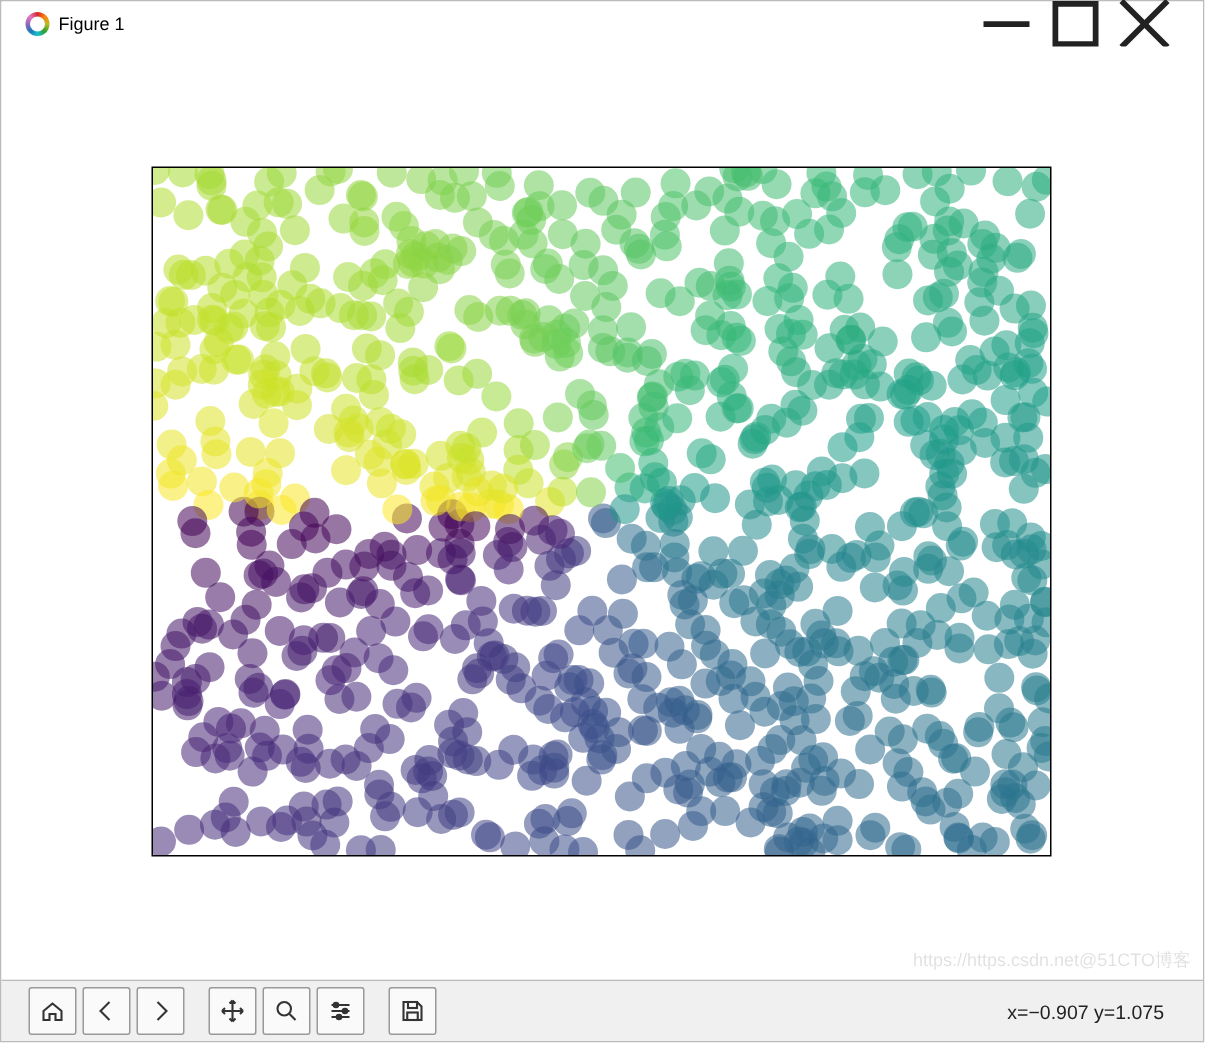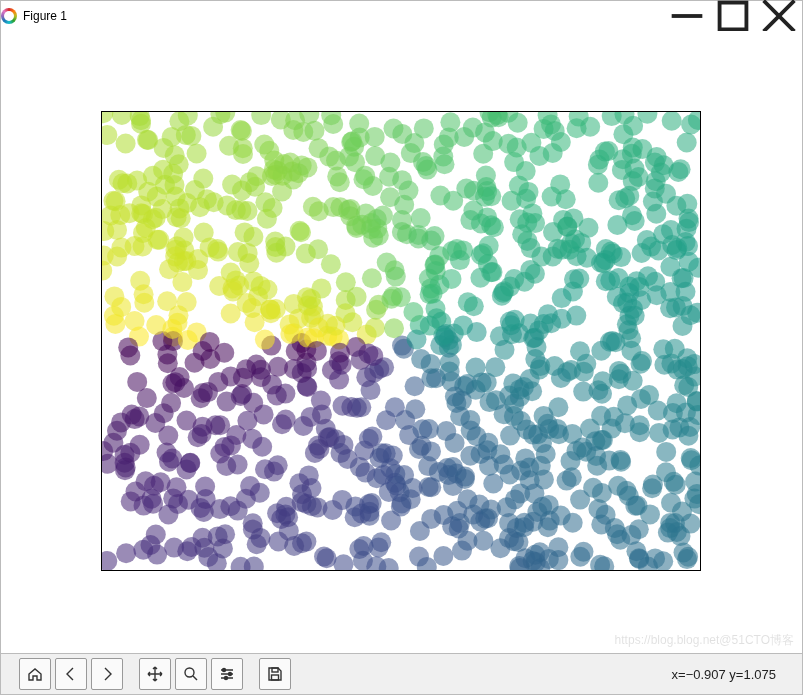--- a/index.html
+++ b/index.html
@@ -1,17 +1,17 @@
 <!DOCTYPE html>
 <html><head>
 <meta charset="utf-8">
 <style>
   html,body{margin:0;padding:0;height:100%;font-family:"Segoe UI",Arial,sans-serif;font-size:12px;background:#fff;color:#000}
   .window{width:803px;height:695px;border:1px solid #bbb;display:flex;flex-direction:column;box-sizing:border-box;background:#fff}
-  .titlebar{height:30px;display:flex;align-items:center;padding:0 0;background:#fff}
+  .titlebar{height:30px;display:flex;align-items:center;padding:0 16px;background:#fff}
   .app-icon{width:16px;height:16px;border-radius:50%;background:conic-gradient(#d62728,#ff7f0e,#bcbd22,#2ca02c,#17becf,#1f77b4,#9467bd,#e377c2,#d62728);margin-right:6px;position:relative}
   .app-icon::after{content:"";position:absolute;inset:3px;border-radius:50%;background:#fff}
   .title-text{flex:0 0 auto;font-size:12px}
   .title-spacer{flex:1}
   .win-btn{width:46px;height:30px;display:flex;align-items:center;justify-content:center;color:#222}
   .canvas-area{flex:1;position:relative;background:#fff}
   .plot-frame{position:absolute;left:100px;top:80px;width:600px;height:460px;border:1px solid #000;box-sizing:border-box;overflow:hidden}
   svg.scatter{width:100%;height:100%;display:block}
   .toolbar{height:40px;border-top:1px solid #bbb;background:#f0f0f0;display:flex;align-items:center;padding:0 18px;gap:4px}
   .tb-btn{width:30px;height:30px;border:1px solid #999;background:#fafafa;display:flex;align-items:center;justify-content:center;border-radius:2px}
@@ -1045,21 +1045,21 @@
           <circle cx="412.2" cy="167.1" r="10" fill="rgb(40,168,131)" fill-opacity="0.55"></circle>
           <circle cx="452.7" cy="18.9" r="10" fill="rgb(54,183,120)" fill-opacity="0.55"></circle>
           <circle cx="469.0" cy="131.4" r="10" fill="rgb(40,169,130)" fill-opacity="0.55"></circle>
           <circle cx="306.5" cy="78.6" r="10" fill="rgb(92,198,99)" fill-opacity="0.55"></circle>
           <circle cx="540.0" cy="249.1" r="10" fill="rgb(36,140,140)" fill-opacity="0.55"></circle>
           <circle cx="362.2" cy="25.0" r="10" fill="rgb(76,192,108)" fill-opacity="0.55"></circle>
           <circle cx="355.2" cy="398.7" r="10" fill="rgb(54,92,140)" fill-opacity="0.55"></circle>
           <circle cx="479.2" cy="130.9" r="10" fill="rgb(39,168,131)" fill-opacity="0.55"></circle>
         </svg>
     </div>
-    <div class="watermark">https://blog.blog.net@51CTO博客</div>
+    <div class="watermark">https://https.csdn.net@51CTO博客</div>
   </div>
 
   <div class="toolbar">
     <div id="toolbar-buttons" style="display:flex;gap:4px;">
         <div class="tb-btn">
           <svg viewBox="0 0 18 18">
             <path d="M3 9l6-5 6 5v6h-4v-4H7v4H3z"></path>
           </svg>
         </div>
         <div class="tb-btn">

